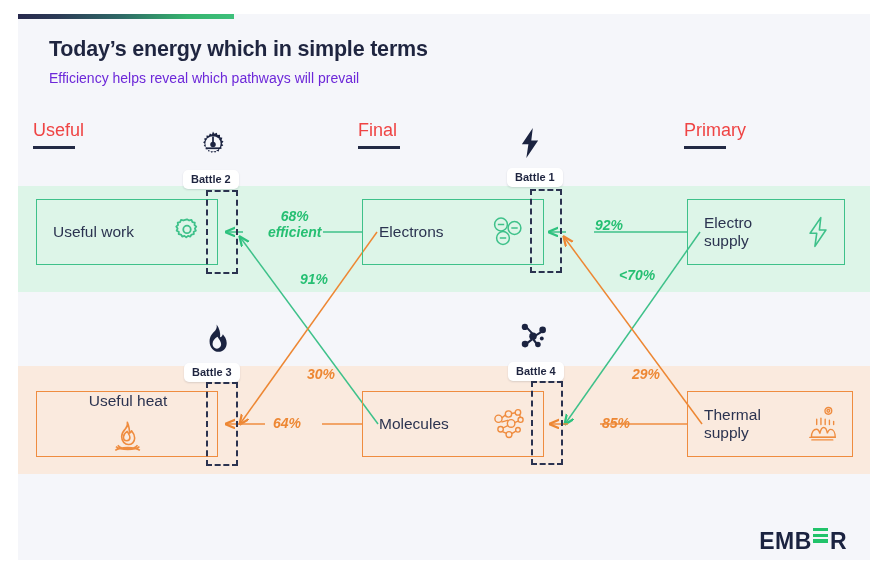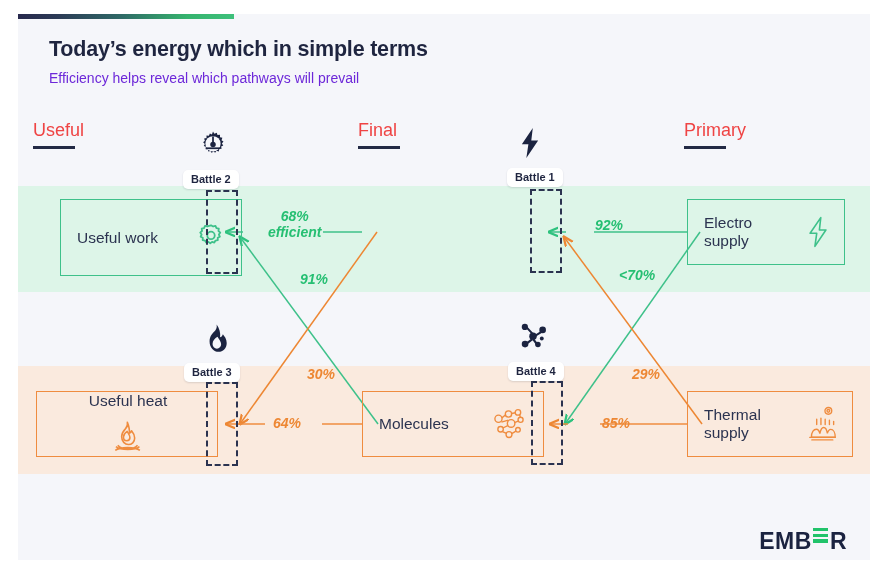--- a/index.html
+++ b/index.html
@@ -137,21 +137,21 @@
     color: #2b3350;
     background: transparent;
     z-index: 3;
   }
   .node .label { line-height: 1.15; }
   .node .nicon { display: flex; align-items: center; justify-content: center; }
 
   .node.green  { border: 1.6px solid #3ec18a; }
   .node.orange { border: 1.6px solid #ef8c3f; }
 
-  #node-useful-work { left: 36px;  top: 199px; width: 182px; height: 77px; margin-left: 24px; }
+  #node-useful-work { left: 36px;  top: 199px; width: 182px; height: 66px; }
   #node-electrons   { left: 362px; top: 199px; width: 182px; height: 66px; }
   #node-electro     { left: 687px; top: 199px; width: 158px; height: 66px; }
   #node-useful-heat { left: 36px;  top: 391px; width: 182px; height: 66px; flex-direction: column; }
   #node-molecules   { left: 362px; top: 391px; width: 182px; height: 66px; }
   #node-thermal     { left: 687px; top: 391px; width: 166px; height: 66px; }
 
   
   #flows {
     position: absolute;
     left: 0; top: 0;
@@ -324,20 +324,33 @@
   <div class="node green" id="node-useful-work">
     <span class="label">Useful work</span>
     <span class="nicon">
       <svg width="32" height="32" viewBox="0 0 30 30" fill="none" stroke="#3ec18a" stroke-width="1.7" stroke-linejoin="round">
         <path d="M15 3.1l2 1.1 2.2-.5.9 2 2.2.5-.3 2.2 1.7 1.5-1.3 1.9.9 2-2 1 .1 2.2-2.2.4-1.1 1.9-2.1-.7-1.7 1.4-1.7-1.4-2.1.7-1.1-1.9-2.2-.4.1-2.2-2-1 .9-2-1.3-1.9L6.6 8.4l-.3-2.2 2.2-.5.9-2 2.2.5z"></path>
         <circle cx="15" cy="12.6" r="3.5"></circle>
       </svg>
     </span>
   </div>
 
+  <div class="node green" id="node-electrons">
+    <span class="label">Electrons</span>
+    <span class="nicon">
+      <svg width="38" height="34" viewBox="0 0 38 34" fill="none" stroke="#3ec18a" stroke-width="1.5">
+        <circle cx="10" cy="9.5" r="6.4"></circle>
+          <path d="M6.8 9.5h6.4"></path>
+        <circle cx="23.5" cy="13" r="6.4"></circle>
+          <path d="M20.3 13h6.4"></path>
+        <circle cx="12" cy="23" r="6.4"></circle>
+          <path d="M8.8 23h6.4"></path>
+      </svg>
+    </span>
+  </div>
 
   <div class="node green" id="node-electro">
     <span class="label">
       <span>Electro</span><br>
       <span>supply</span>
     </span>
     <span class="nicon">
       <svg width="24" height="32" viewBox="0 0 22 30" fill="none" stroke="#3ec18a" stroke-width="1.5" stroke-linejoin="round">
         <path d="M13.6 1.5 3.6 16.2h6.2L8.1 28.5 18.4 13.1h-6.1z"></path>
       </svg>

